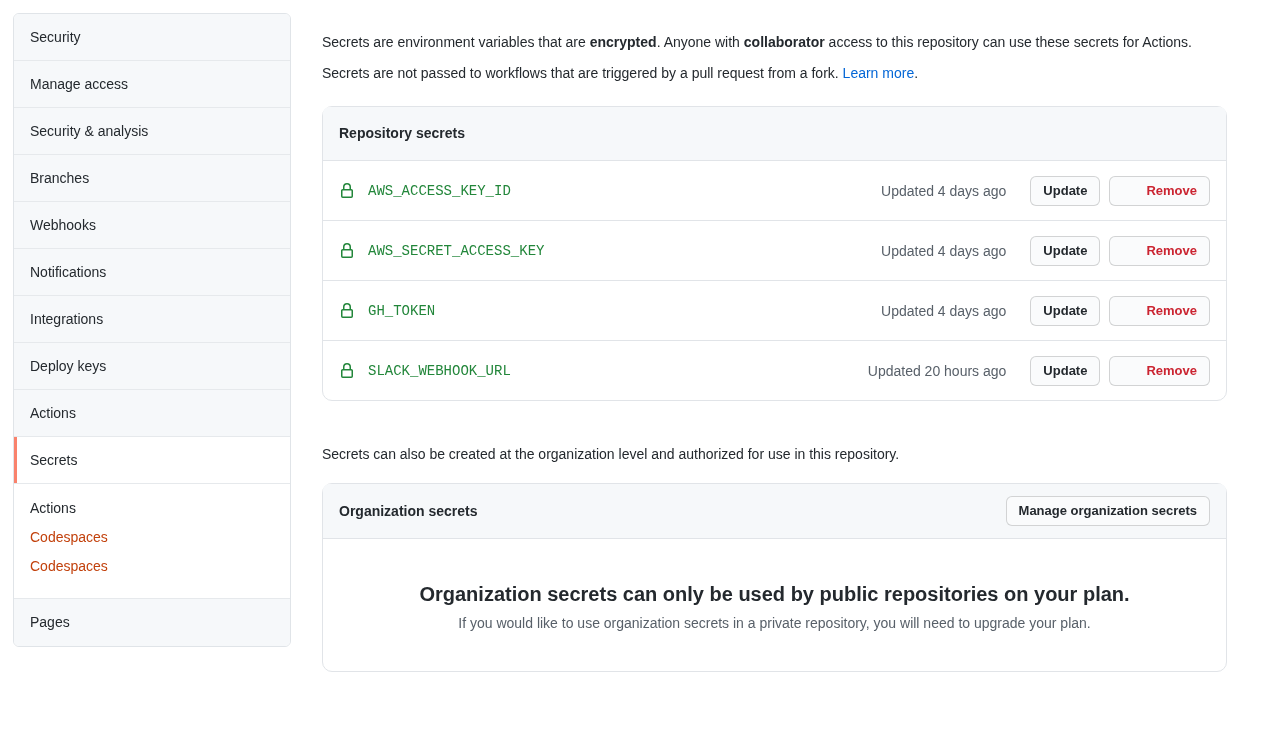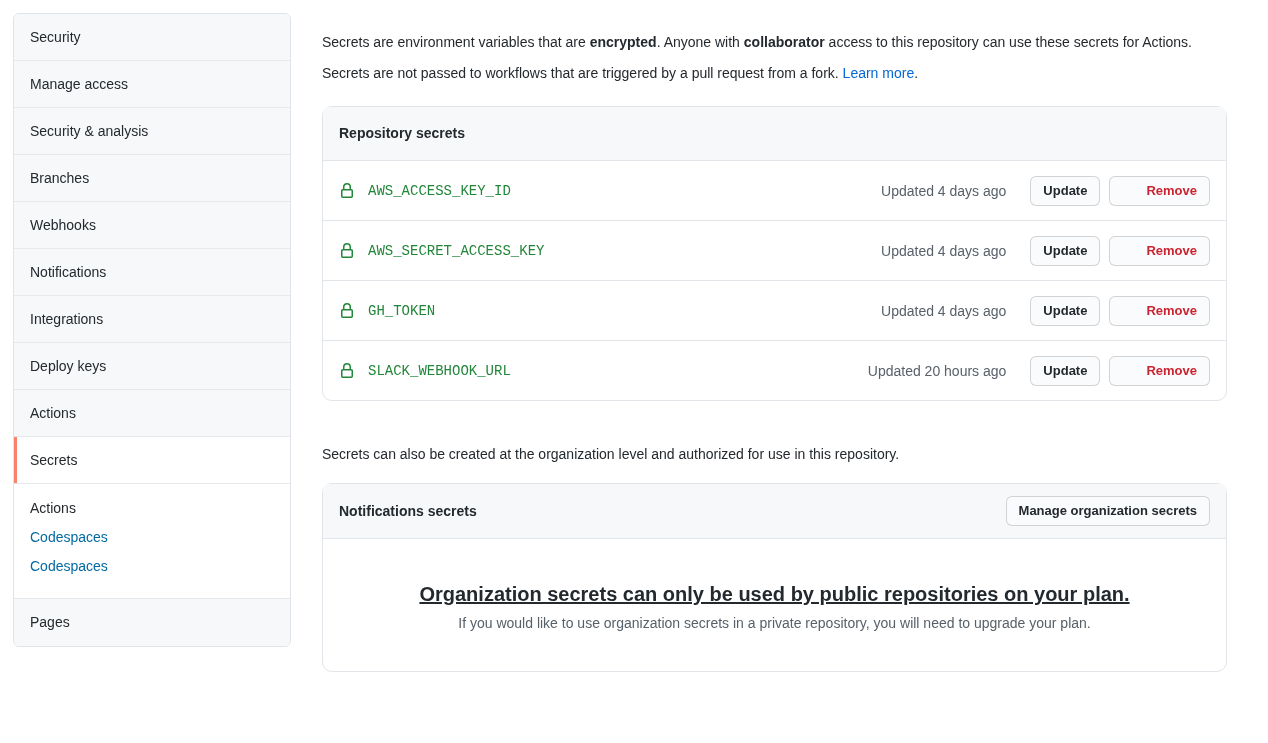--- a/index.html
+++ b/index.html
@@ -48,21 +48,21 @@
   }
   .sb-sub a {
     display: block;
     height: 29px;
     line-height: 29px;
     padding: 0 16px;
     text-decoration: none;
     cursor: pointer;
   }
   .sb-sub .sub-active { color: #24292e; }
-  .sb-sub .sub-link { color: #0369a1; }
+  .sb-sub .sub-link { color: #c2410c; }
 
   
   .main { flex: 1; min-width: 0; }
   .head {
     display: flex;
     align-items: center;
     justify-content: space-between;
     padding: 11px 0 12px;
     border-bottom: 1px solid #e1e4e8;
   }
@@ -137,21 +137,20 @@
     border-top: 1px solid #e1e4e8;
     padding: 44px 40px 40px;
     text-align: center;
     border-radius: 0 0 6px 6px;
   }
   .blankslate-title {
     font-size: 20px;
     font-weight: bold;
     margin: 0;
     color: #24292e;
-    text-decoration: underline;
   }
   .blankslate-text {
     margin: 9px 0 0;
     color: #586069;
   }
 </style>
 </head>
 <body>
 
 <nav class="sidebar">
@@ -230,21 +229,21 @@
       <span class="secret-meta">Updated 20 hours ago</span>
       <button class="btn btn-sm">Update</button>
       <button class="btn btn-sm btn-danger">Remove</button>
     </div>
   </section>
 
   <p class="org-note">Secrets can also be created at the organization level and authorized for use in this repository.</p>
 
   <section class="card org">
     <div class="card-head with-btn">
-      <span>Notifications secrets</span>
+      <span>Organization secrets</span>
       <button class="btn btn-sm">Manage organization secrets</button>
     </div>
     <div class="blankslate">
       <h3 class="blankslate-title">Organization secrets can only be used by public repositories on your plan.</h3>
       <p class="blankslate-text">If you would like to use organization secrets in a private repository, you will need to upgrade your plan.</p>
     </div>
   </section>
 
 </main>
 

